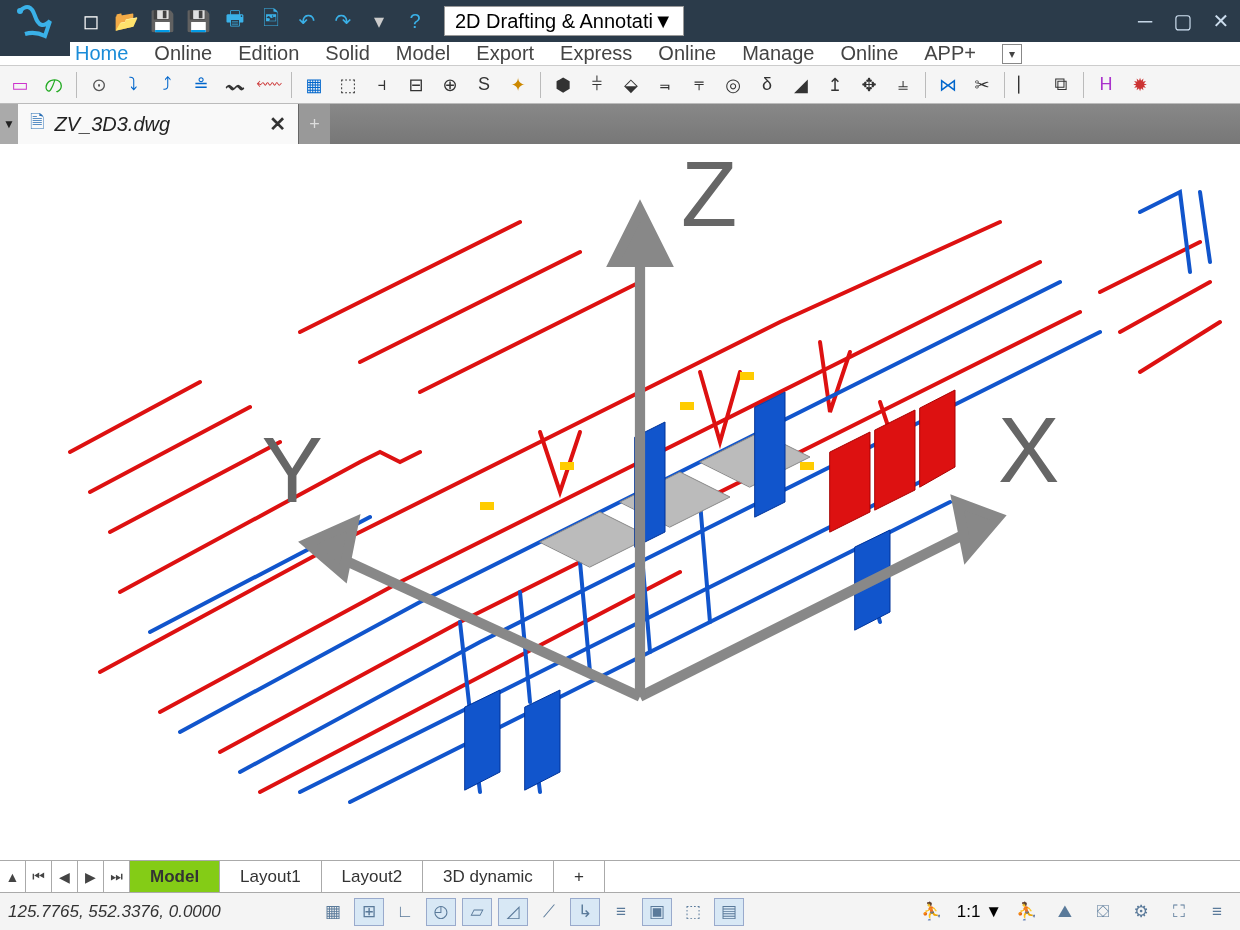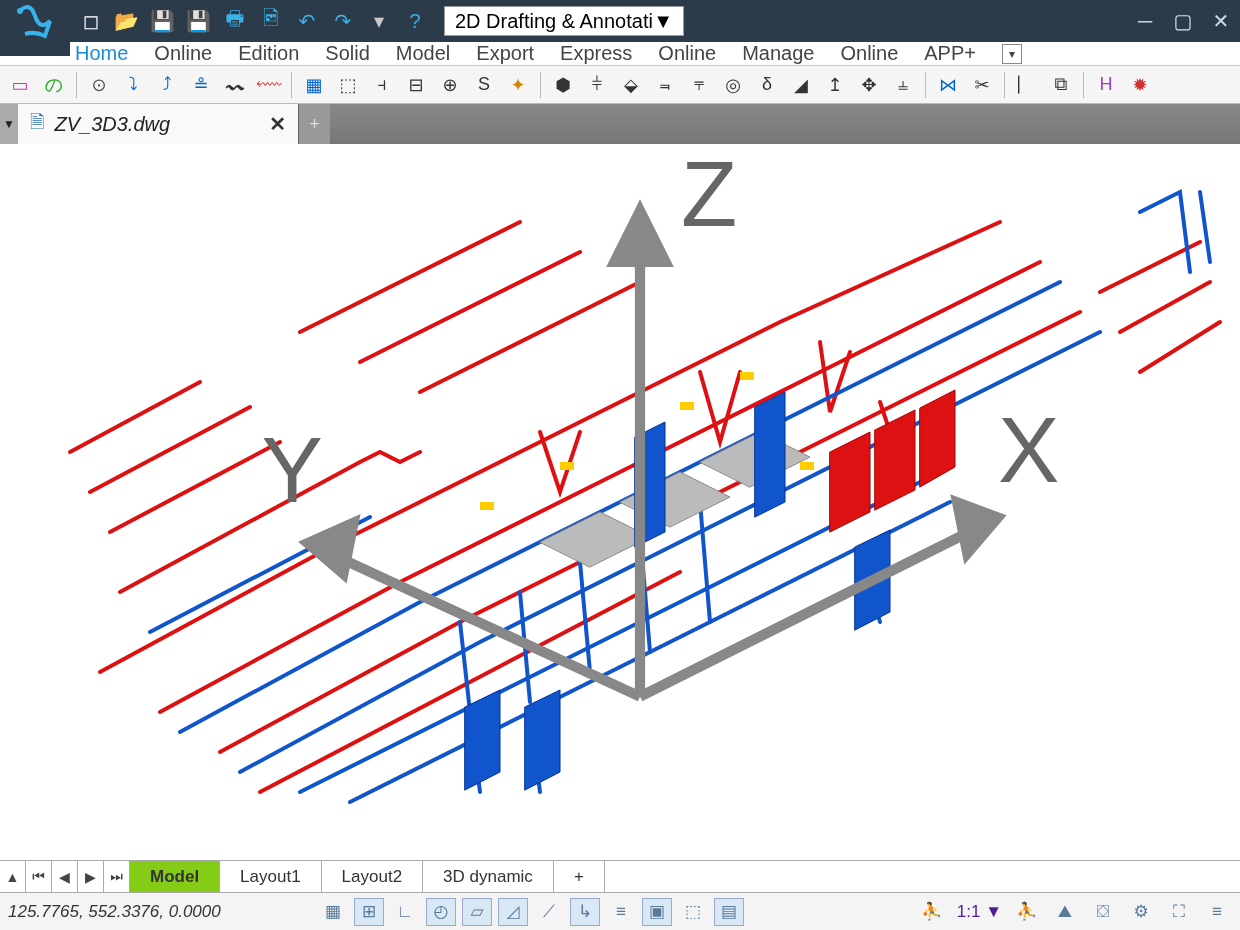--- a/index.html
+++ b/index.html
@@ -31,21 +31,21 @@
 .layout-row { height: 32px; background: #fff; border-top: 1px solid #aaa; display: flex; align-items: stretch; }
 .layout-row .lbtn { width: 26px; display: flex; align-items: center; justify-content: center; border-right: 1px solid #aaa; cursor: pointer; font-size: 14px; color: #444; }
 .layout-row .ltab { padding: 0 20px; display: flex; align-items: center; border-right: 1px solid #aaa; cursor: pointer; font-size: 17px; color: #333; }
 .layout-row .ltab.active { background: #84cc16; font-weight: bold; }
 .statusbar { height: 38px; background: #f4f4f4; border-top: 1px solid #aaa; display: flex; align-items: center; padding: 0 8px; font-size: 17px; color: #333; }
 .statusbar .coords { font-style: italic; min-width: 220px; }
 .statusbar .sgroup { display: flex; align-items: center; gap: 6px; margin-left: 90px; }
 .statusbar .sb { width: 30px; height: 28px; display: flex; align-items: center; justify-content: center; cursor: pointer; border: 1px solid transparent; color: #5a7a9a; }
 .statusbar .sb.on { background: #d8e8f5; border-color: #9ac; }
 .statusbar .right { margin-left: auto; display: flex; align-items: center; gap: 10px; }
-.statusbar .scale { color: #4c1d95; cursor: pointer; }
+.statusbar .scale { color: #000000; cursor: pointer; }
 </style>
 </head>
 <body>
 
 <div class="titlebar">
   <div class="logo">
     <svg width="50" height="50" viewBox="0 0 50 50">
         <path d="M10 15 Q20 5 25 20 T40 25 L35 40 Q25 35 15 38" fill="none" stroke="#3ab1e8" stroke-width="4"></path>
         <circle cx="10" cy="15" r="3" fill="#3ab1e8"></circle>
       </svg>

